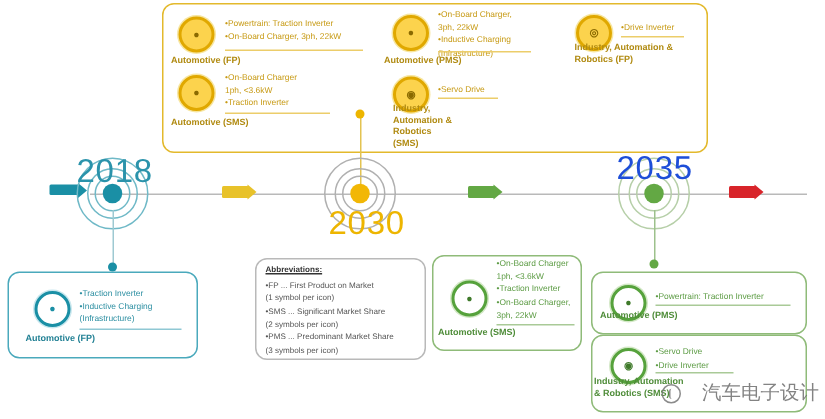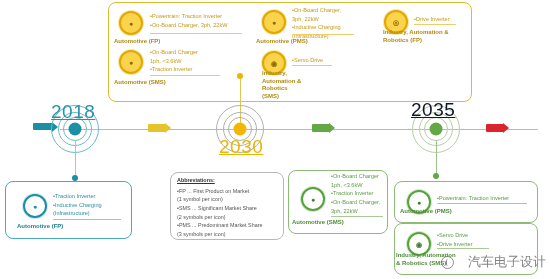--- a/index.html
+++ b/index.html
@@ -42,25 +42,25 @@
   .dot{width:13px;height:13px;border-radius:50%;position:absolute;left:50%;top:50%;transform:translate(-50%,-50%);}
 
   .n-teal .ring{border-color:#6fb9c7;}
   .n-teal .dot{background:#1a8fa5;}
   .n-yellow .ring{border-color:#b0b0b0;}
   .n-yellow .dot{background:#f2b705;}
   .n-green .ring{border-color:#b6cfa8;}
   .n-green .dot{background:#63a844;}
 
   .yearlabel{
-    position:absolute;font-size:19px;letter-spacing:.5px;text-decoration:underline;
+    position:absolute;font-size:22px;letter-spacing:.5px;
   }
   .y2018{left:51px;top:101px;color:#2a93ab;}
   .y2025{left:219px;top:136px;color:#edb500;}
-  .y2035{left:411px;top:99px;color:#0f172a;}
+  .y2035{left:411px;top:99px;color:#1d4ed8;}
 
   .sic-label{position:absolute;left:6px;top:117px;color:#17788d;}
   .sic-label .big{font-size:15px;font-weight:bold;letter-spacing:.3px;}
   .sic-label .small{font-size:7px;font-weight:bold;margin-top:1px;}
 
   
   .conn{position:absolute;background:#9ec9d2;width:1px;}
   .conn.y{background:#e3c351;}
   .conn.g{background:#9dc18c;}
   .conn-dot{position:absolute;width:6px;height:6px;border-radius:50%;transform:translate(-50%,-50%);}

